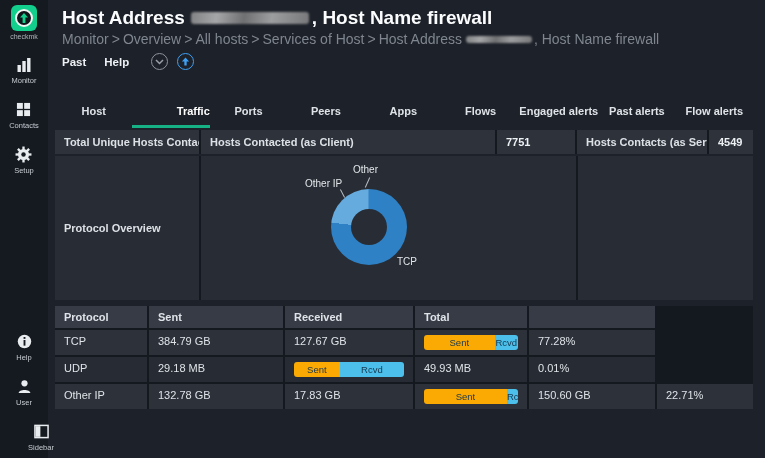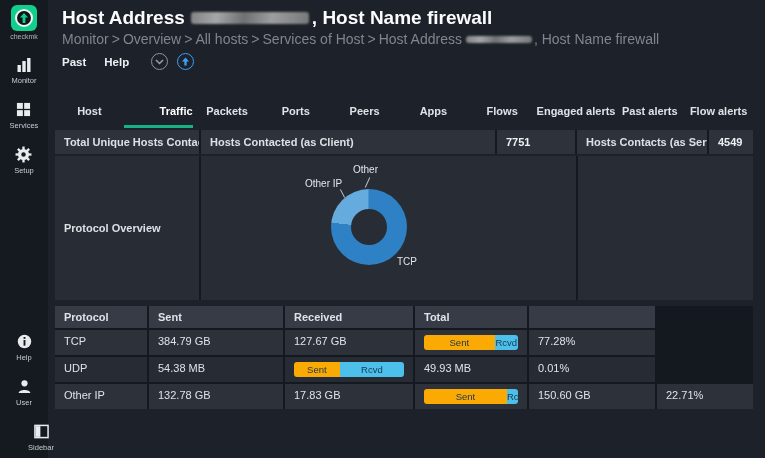--- a/index.html
+++ b/index.html
@@ -126,21 +126,21 @@
 
     <div class="nav-item">
       <span class="glyph">
         <svg class="ico" width="15" height="15" viewBox="0 0 16 16" fill="#e8ecef">
           <rect x="1" y="1" width="6.3" height="6.3"></rect>
             <rect x="8.7" y="1" width="6.3" height="6.3"></rect>
           <rect x="1" y="8.7" width="6.3" height="6.3"></rect>
             <rect x="8.7" y="8.7" width="6.3" height="6.3"></rect>
         </svg>
       </span>
-      <span class="nav-label">Services</span>
+      <span class="nav-label">Contacts</span>
     </div>
 
     <div class="nav-item">
       <span class="glyph">
         <svg class="ico" width="17" height="17" viewBox="0 0 16 16">
           <g fill="#e8ecef">
             <rect x="6.9" y="0.5" width="2.2" height="15"></rect>
             <rect x="0.5" y="6.9" width="15" height="2.2"></rect>
             <rect x="6.9" y="0.5" width="2.2" height="15" transform="rotate(45 8 8)"></rect>
             <rect x="6.9" y="0.5" width="2.2" height="15" transform="rotate(-45 8 8)"></rect>
@@ -212,21 +212,20 @@
             </svg>
         </span>
       </span>
     </nav>
 
     <div class="content">
 
       <div class="tabs">
         <span class="tab">Host</span>
         <span class="tab active">Traffic</span>
-        <span class="tab">Packets</span>
         <span class="tab">Ports</span>
         <span class="tab">Peers</span>
         <span class="tab">Apps</span>
         <span class="tab">Flows</span>
         <span class="tab">Engaged alerts</span>
         <span class="tab">Past alerts</span>
         <span class="tab">Flow alerts</span>
       </div>
 
       <div class="row summary-row">
@@ -269,21 +268,21 @@
             <div class="bd-bar">
               <div class="bd-seg bd-sent" style="width: 75.1%;">Sent</div>
               <div class="bd-seg bd-rcvd" style="flex:1">Rcvd</div>
             </div>
           </div>
           <div class="cell">77.28%</div>
         </div>
 
         <div class="row t-row r-even">
           <div class="cell">UDP</div>
-          <div class="cell">54.38 MB</div>
+          <div class="cell">29.18 MB</div>
           <div class="cell bd-cell">
             <div class="bd-bar">
               <div class="bd-seg bd-sent" style="width: 41.6%;">Sent</div>
               <div class="bd-seg bd-rcvd" style="flex:1">Rcvd</div>
             </div>
           </div>
           <div class="cell">49.93 MB</div>
           <div class="cell">0.01%</div>
         </div>
 

